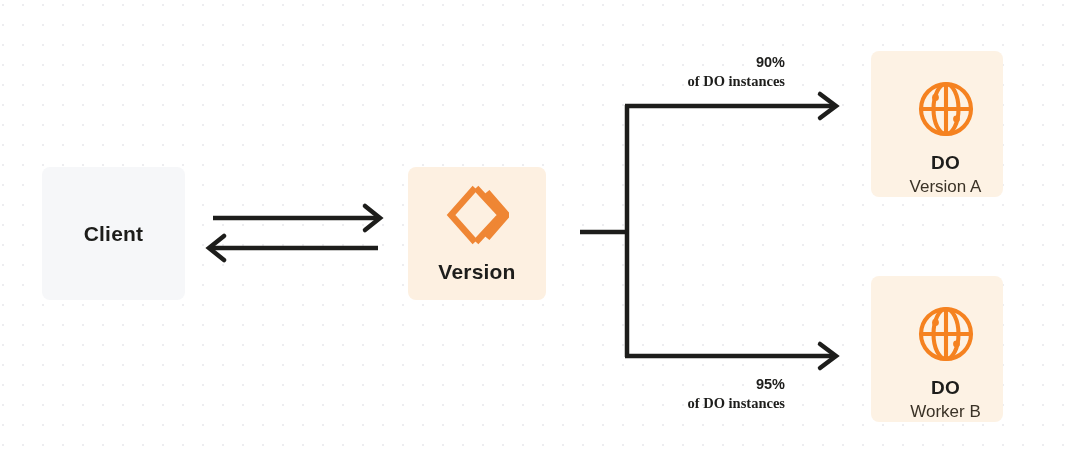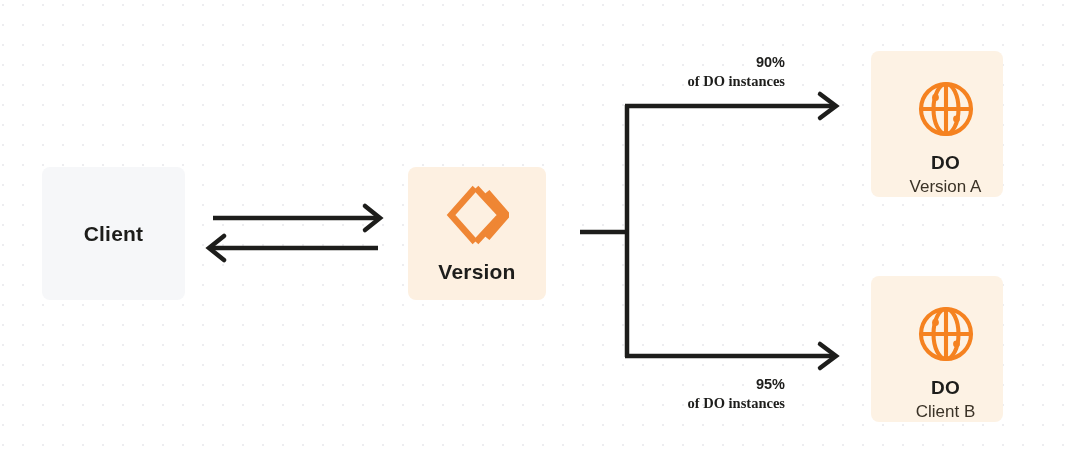--- a/index.html
+++ b/index.html
@@ -201,21 +201,21 @@
           <circle cx="29" cy="29" r="25"></circle>
           <line x1="29" y1="4" x2="29" y2="54"></line>
           <line x1="4" y1="29" x2="54" y2="29"></line>
           <ellipse cx="29" cy="29" rx="12.5" ry="25"></ellipse>
         </g>
         <circle cx="18.5" cy="17.5" r="3.4" fill="#f58220"></circle>
         <circle cx="39.5" cy="39" r="3.4" fill="#f58220"></circle>
       </svg>
     </div>
     <div class="node-title">DO</div>
-    <div class="node-sub">Client B</div>
+    <div class="node-sub">Worker B</div>
   </div>
 
   <div class="edge-label label-top">
     <span class="pct">90%</span>
     <span class="desc">of DO instances</span>
   </div>
 
   <div class="edge-label label-bottom">
     <span class="pct">95%</span>
     <span class="desc">of DO instances</span>

